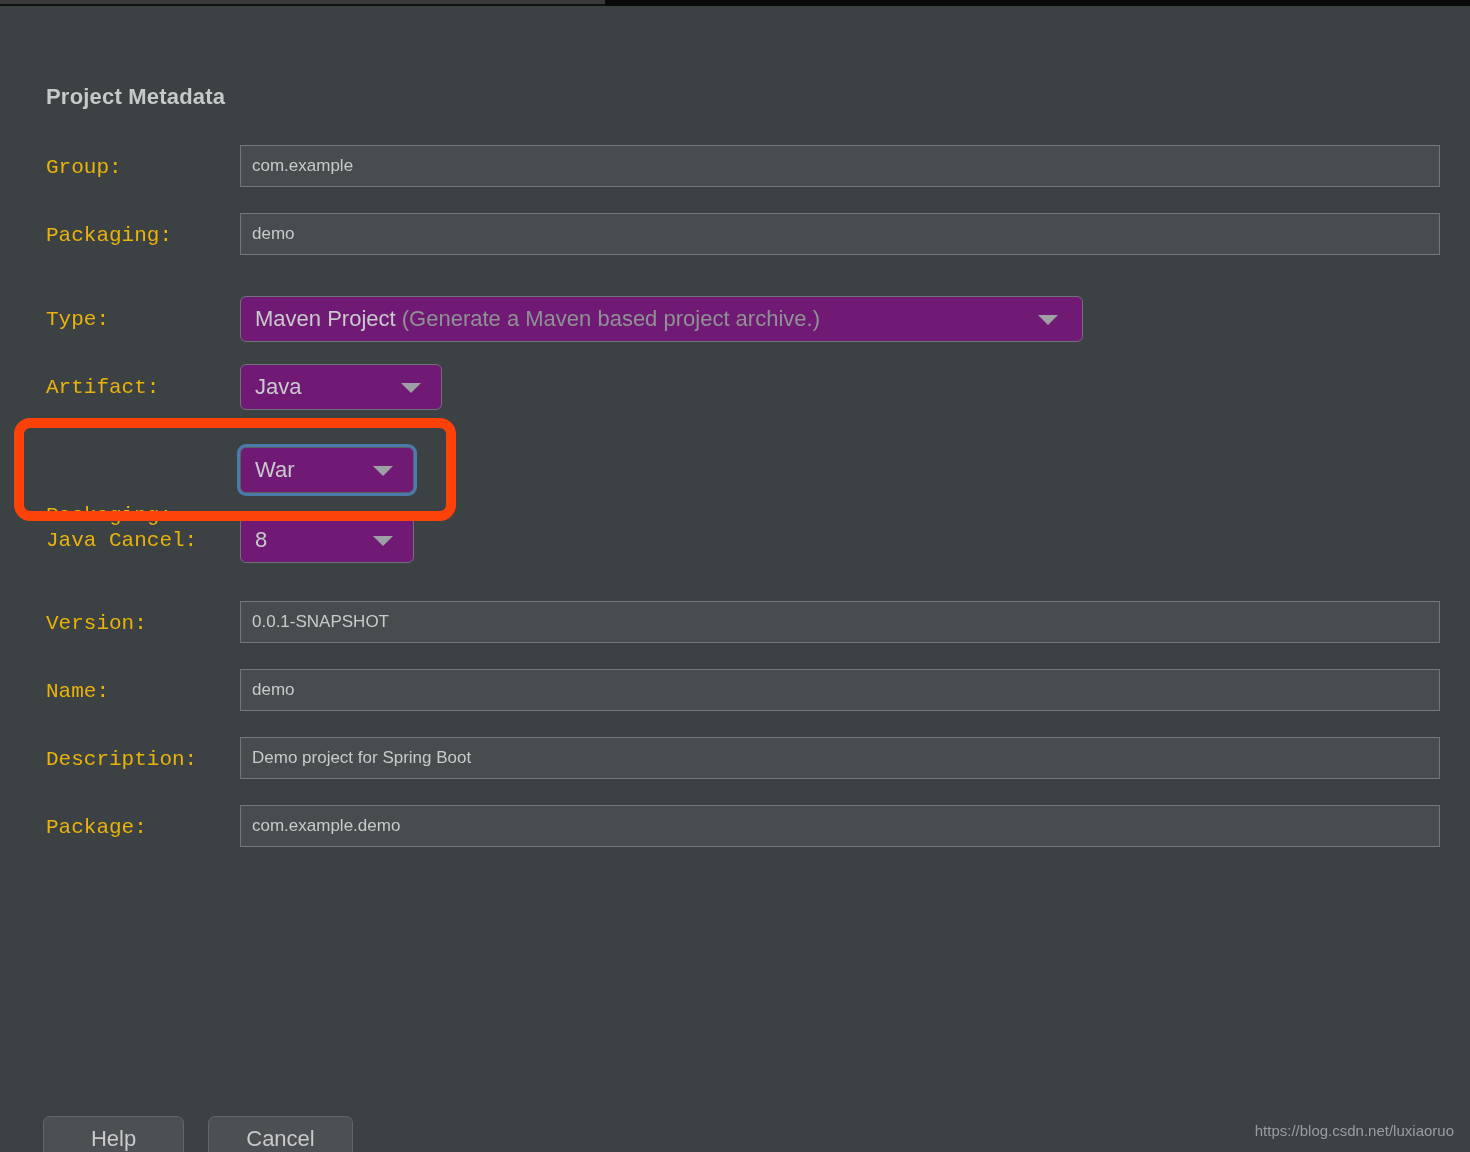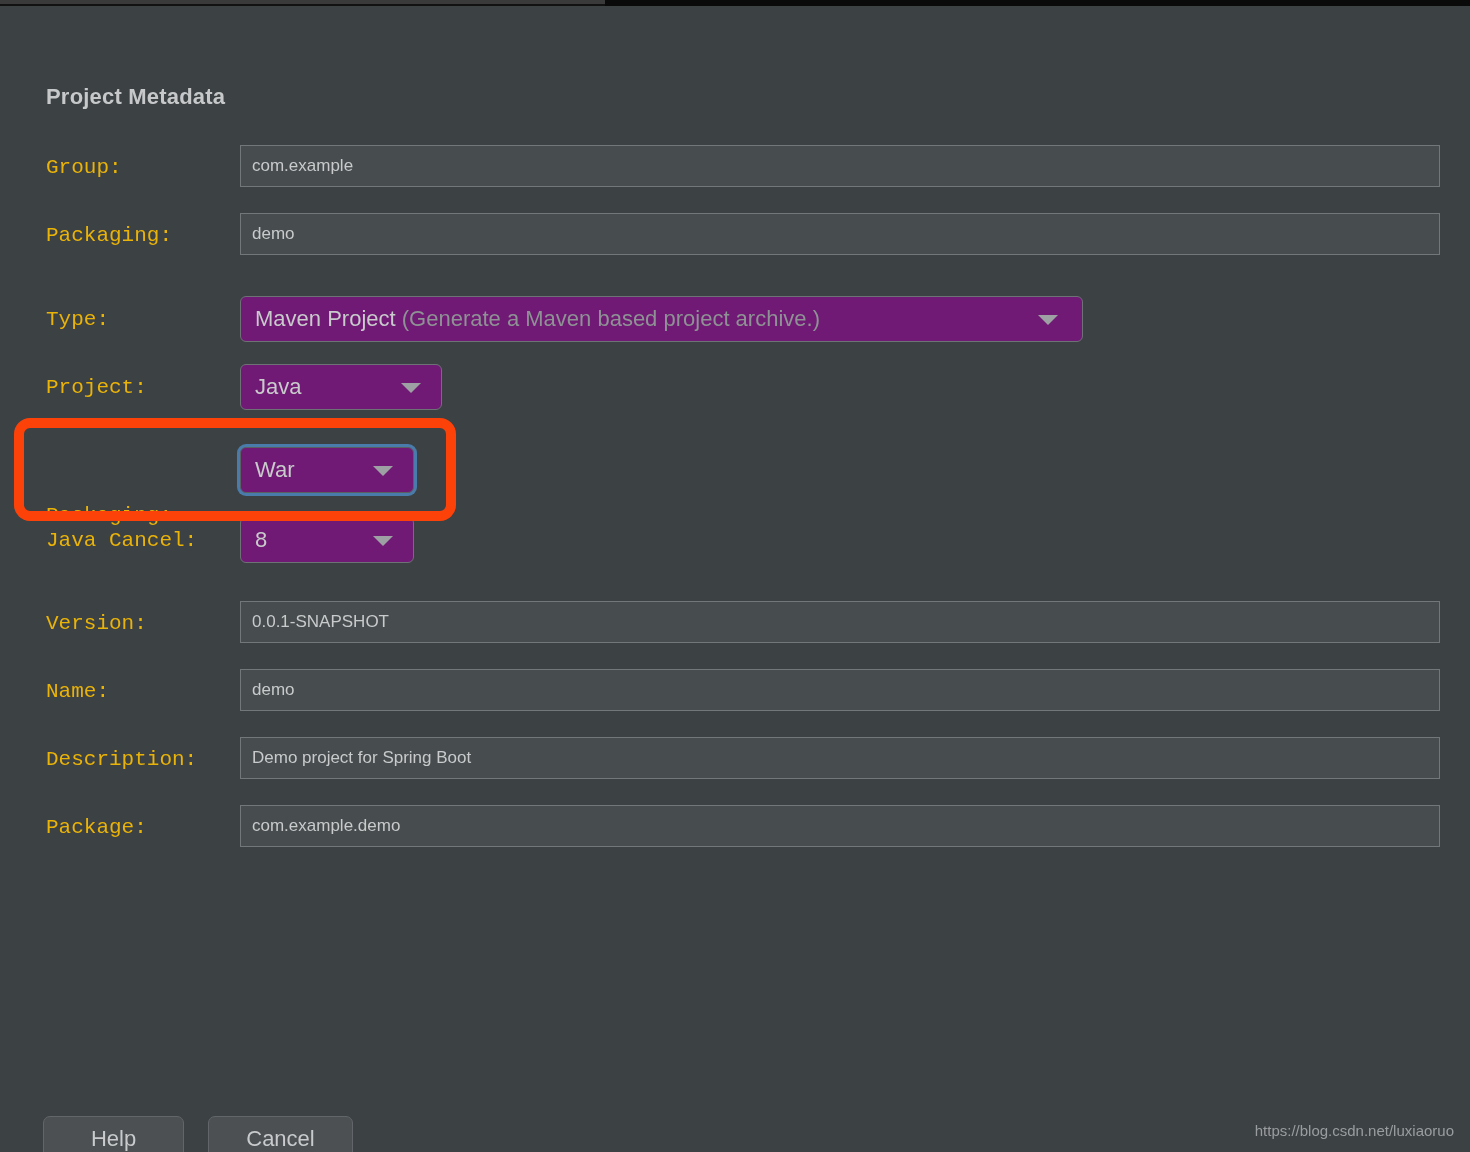--- a/index.html
+++ b/index.html
@@ -198,21 +198,21 @@
     <div class="row">
       <div class="lbl" style="top:258px;">Type:</div>
       <div class="combo" style="top:246px; width:843px;">
         <span>Maven Project</span>
         <span class="hint">(Generate a Maven based project archive.)</span>
         <span class="arrow" style="right:24px;"></span>
       </div>
     </div>
 
     <div class="row">
-      <div class="lbl" style="top:326px;">Project:</div>
+      <div class="lbl" style="top:326px;">Artifact:</div>
       <div class="combo" style="top:314px; width:202px;">
         <span>Java</span>
         <span class="arrow" style="right:20px;"></span>
       </div>
     </div>
 
     <div class="row">
       <div class="lbl" style="top:410px;margin-top:44px;">Packaging:</div>
       <div class="combo focused" style="top:397px; width:174px;">
         <span>War</span>

